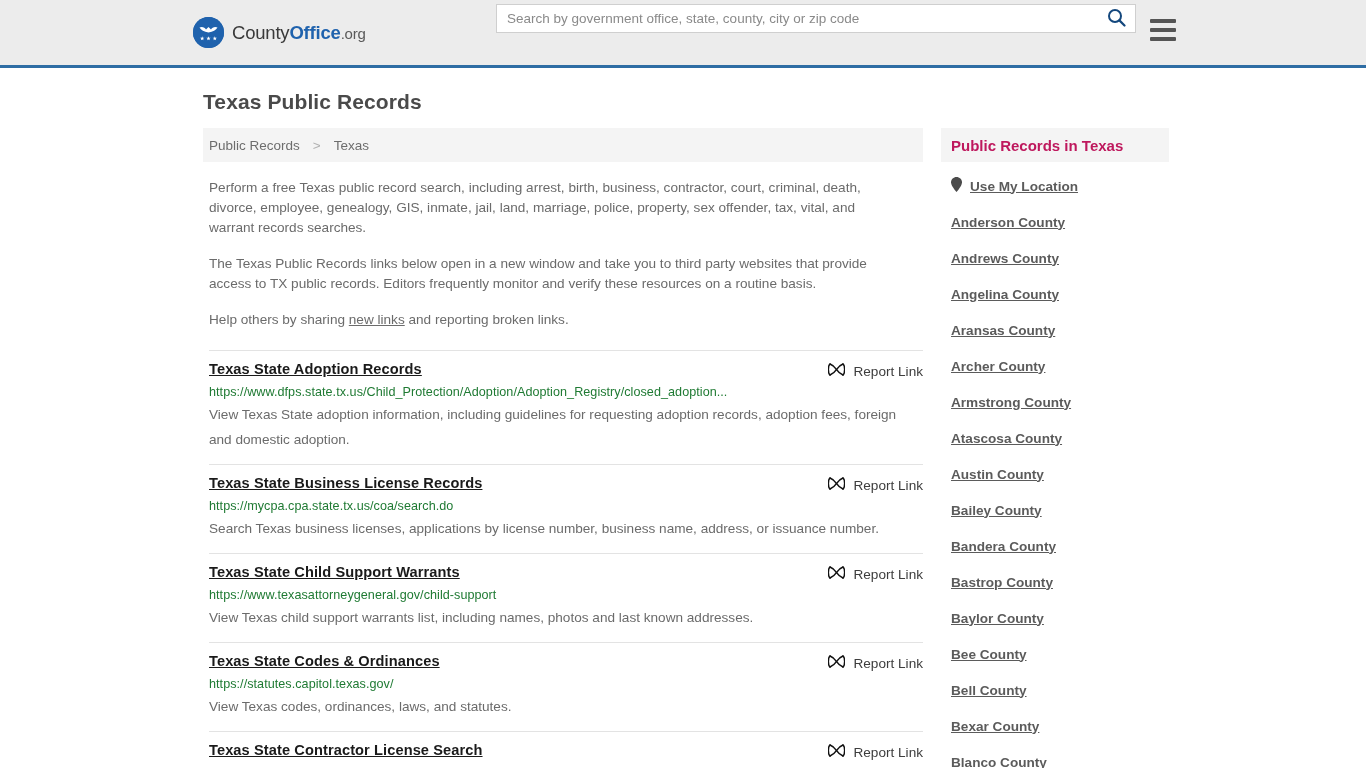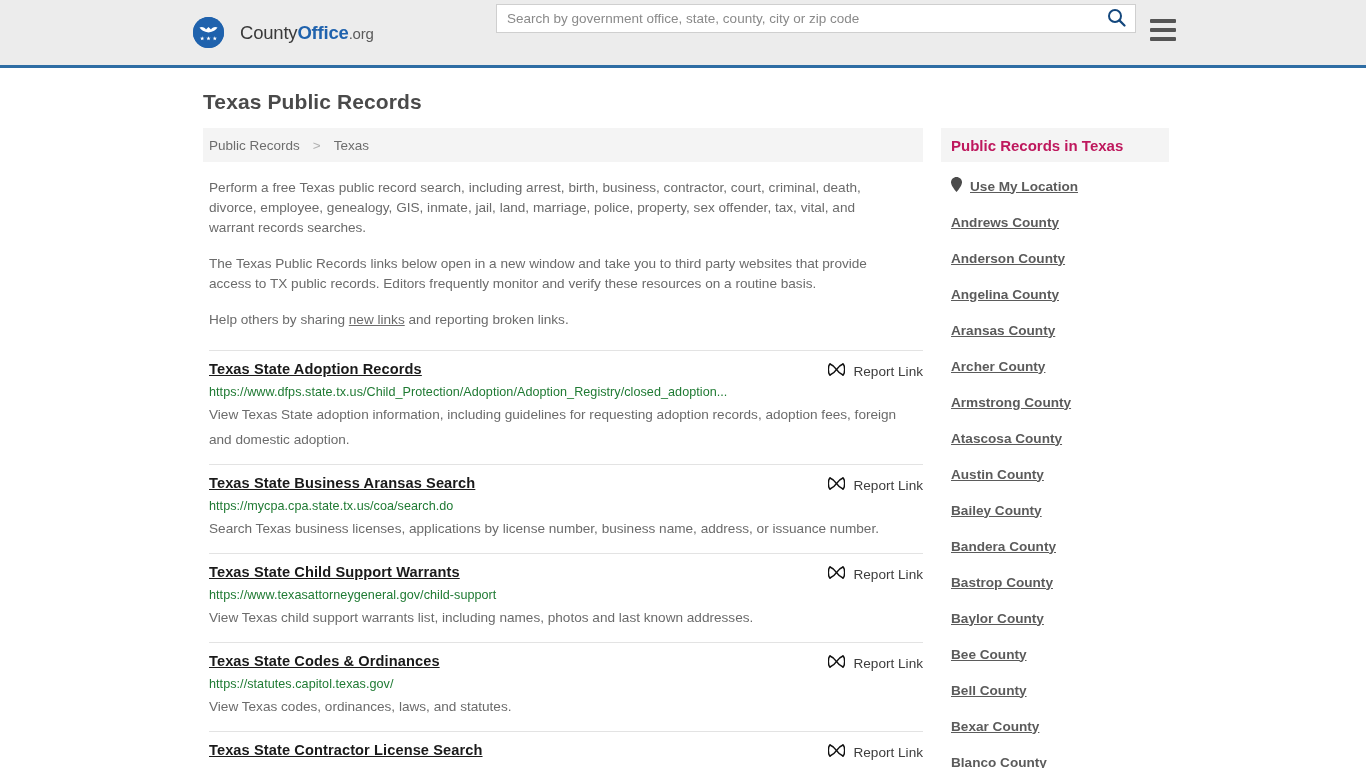--- a/index.html
+++ b/index.html
@@ -19,21 +19,21 @@
     background: #ececec;
     border-bottom: 3px solid #2e6da4;
     display: flex;
     align-items: center;
     position: relative;
   }
   .brand {
     display: flex;
     align-items: center;
     margin-left: 193px;
-    gap: 16px;
+    gap: 8px;
     text-decoration: none;
   }
   .brand-mark {
     width: 31px;
     height: 31px;
     border-radius: 50%;
     background: #1f62ad;
     position: relative;
     flex: none;
     display: block;
@@ -293,21 +293,21 @@
               </span>
               <span>Report Link</span>
             </span>
           </div>
           <div class="result-url">https://www.dfps.state.tx.us/Child_Protection/Adoption/Adoption_Registry/closed_adoption...</div>
           <div class="result-desc">View Texas State adoption information, including guidelines for requesting adoption records, adoption fees, foreign and domestic adoption.</div>
         </div>
 
         <div class="result">
           <div class="result-head">
-            <a class="result-title" href="#">Texas State Business Aransas Search</a>
+            <a class="result-title" href="#">Texas State Business License Records</a>
             <span class="report-link">
               <span>
                 <svg width="17" height="15" viewBox="0 0 17 15" aria-hidden="true">
                   <path d="M2 2 C6 3.5 7.2 5.5 8.5 7.5 C9.8 9.5 11 11.5 15 13" fill="none" stroke="#111" stroke-width="1.5" stroke-linecap="round"></path>
                   <path d="M15 2 C11 3.5 9.8 5.5 8.5 7.5 C7.2 9.5 6 11.5 2 13" fill="none" stroke="#111" stroke-width="1.5" stroke-linecap="round"></path>
                   <path d="M2 2 C-0.2 4 -0.2 11 2 13" fill="none" stroke="#111" stroke-width="1.5" stroke-linecap="round"></path>
                   <path d="M15 2 C17.2 4 17.2 11 15 13" fill="none" stroke="#111" stroke-width="1.5" stroke-linecap="round"></path>
                 </svg>
               </span>
               <span>Report Link</span>
@@ -382,24 +382,24 @@
         <div class="side-item">
           <span class="pin-icon">
             <svg width="11" height="15" viewBox="0 0 11 15" aria-hidden="true">
               <path d="M5.5 0 C2.5 0 0 2.4 0 5.3 C0 9.3 5.5 15 5.5 15 C5.5 15 11 9.3 11 5.3 C11 2.4 8.5 0 5.5 0 Z" fill="#4b4b4b"></path>
             </svg>
           </span>
           <a href="#">Use My Location</a>
         </div>
 
         <div class="side-item">
+          <a href="#">Anderson County</a>
+        </div>
+        <div class="side-item">
           <a href="#">Andrews County</a>
-        </div>
-        <div class="side-item">
-          <a href="#">Anderson County</a>
         </div>
         <div class="side-item">
           <a href="#">Angelina County</a>
         </div>
         <div class="side-item">
           <a href="#">Aransas County</a>
         </div>
         <div class="side-item">
           <a href="#">Archer County</a>
         </div>

